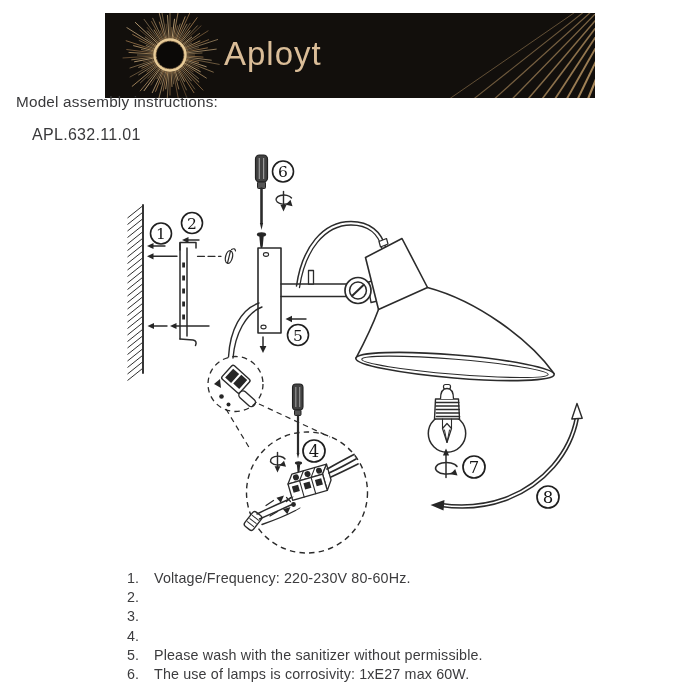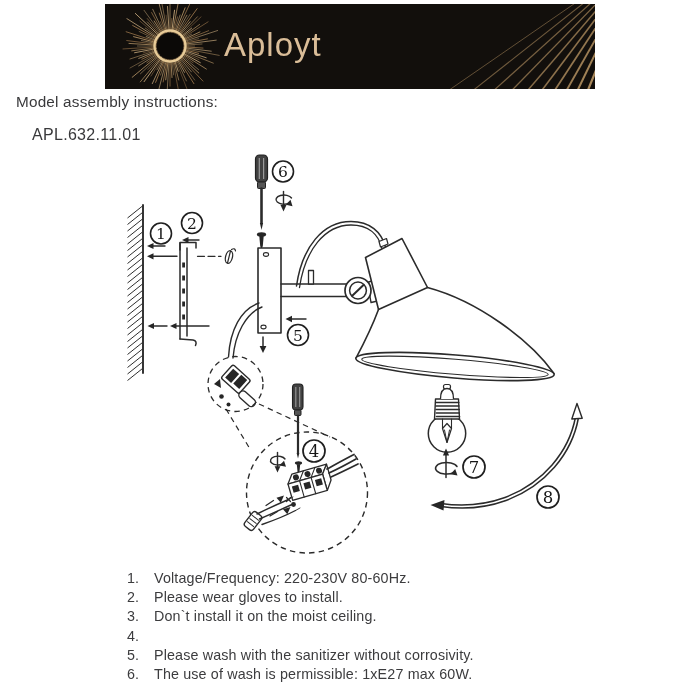--- a/index.html
+++ b/index.html
@@ -1,19 +1,19 @@
 <!DOCTYPE html>
 <html><head>
 <meta charset="utf-8">
 <style>
   html,body{margin:0;padding:0;background:#ffffff;}
   body{width:700px;height:700px;position:relative;font-family:"Liberation Sans",sans-serif;overflow:hidden;}
 
   
-  .banner{position:absolute;left:105px;top:4px;width:490px;height:85px;background:#120f0c;overflow:hidden;}
+  .banner{position:absolute;left:105px;top:13px;width:490px;height:85px;background:#120f0c;overflow:hidden;}
   .banner svg{position:absolute;left:0;top:0;}
   .brand{position:absolute;left:119px;top:22px;font-size:33px;font-weight:400;color:#dabd98;letter-spacing:1px;}
 
   
   .title-block{position:absolute;left:16px;top:93px;width:700px;text-align:left;color:#39393b;}
   .title-block .t1{font-size:15.3px;line-height:17px;margin:0;font-weight:400;letter-spacing:.2px;}
   .title-block .t2{font-size:16px;line-height:17px;margin:16px;font-weight:400;letter-spacing:.3px;}
 
   
   #diagram{position:absolute;left:0;top:0;}
@@ -438,30 +438,28 @@
   </g>
 </svg>
 
 <div class="instructions">
   <div class="row">
     <span class="num">1.</span>
     <span class="txt">Voltage/Frequency: 220-230V 80-60Hz.</span>
   </div>
   <div class="row">
     <span class="num">2.</span>
-    <span class="txt">Please wear gloves to install.</span>
   </div>
   <div class="row">
     <span class="num">3.</span>
-    <span class="txt">Don`t install it on the moist ceiling.</span>
   </div>
   <div class="row">
     <span class="num">4.</span>
   </div>
   <div class="row">
     <span class="num">5.</span>
-    <span class="txt">Please wash with the sanitizer without corrosivity.</span>
+    <span class="txt">Please wash with the sanitizer without permissible.</span>
   </div>
   <div class="row">
     <span class="num">6.</span>
-    <span class="txt">The use of wash is permissible: 1xE27 max 60W.</span>
+    <span class="txt">The use of lamps is corrosivity: 1xE27 max 60W.</span>
   </div>
 </div>
 
 </body></html>

